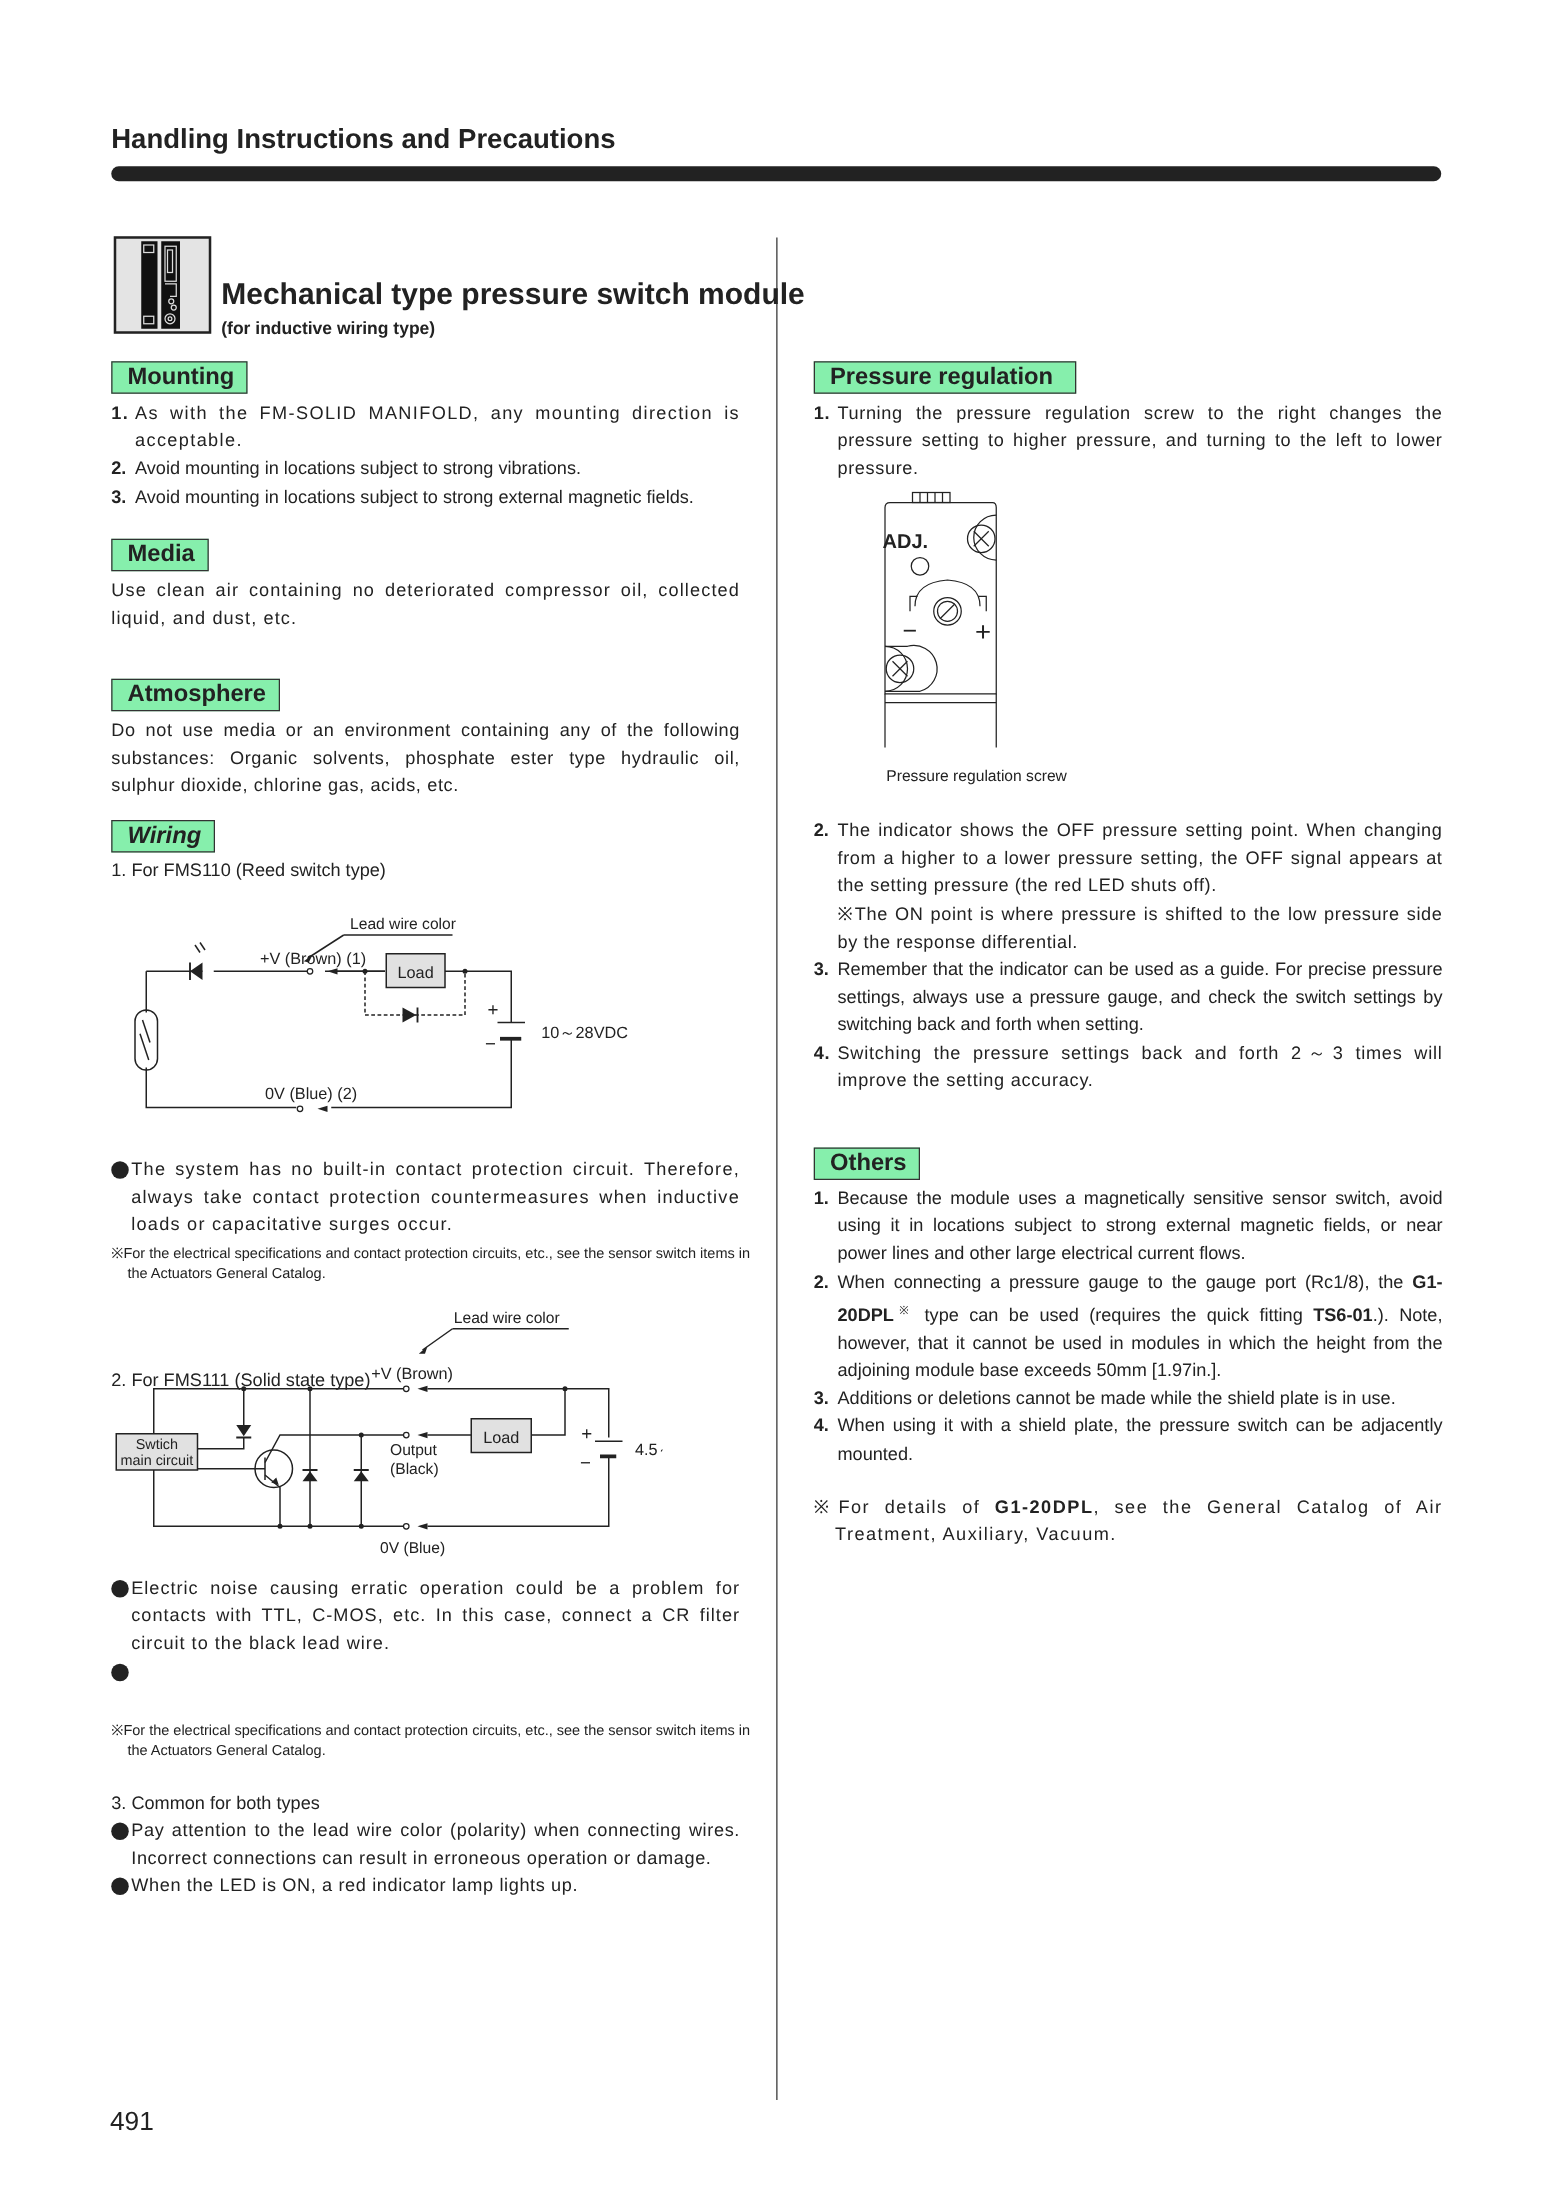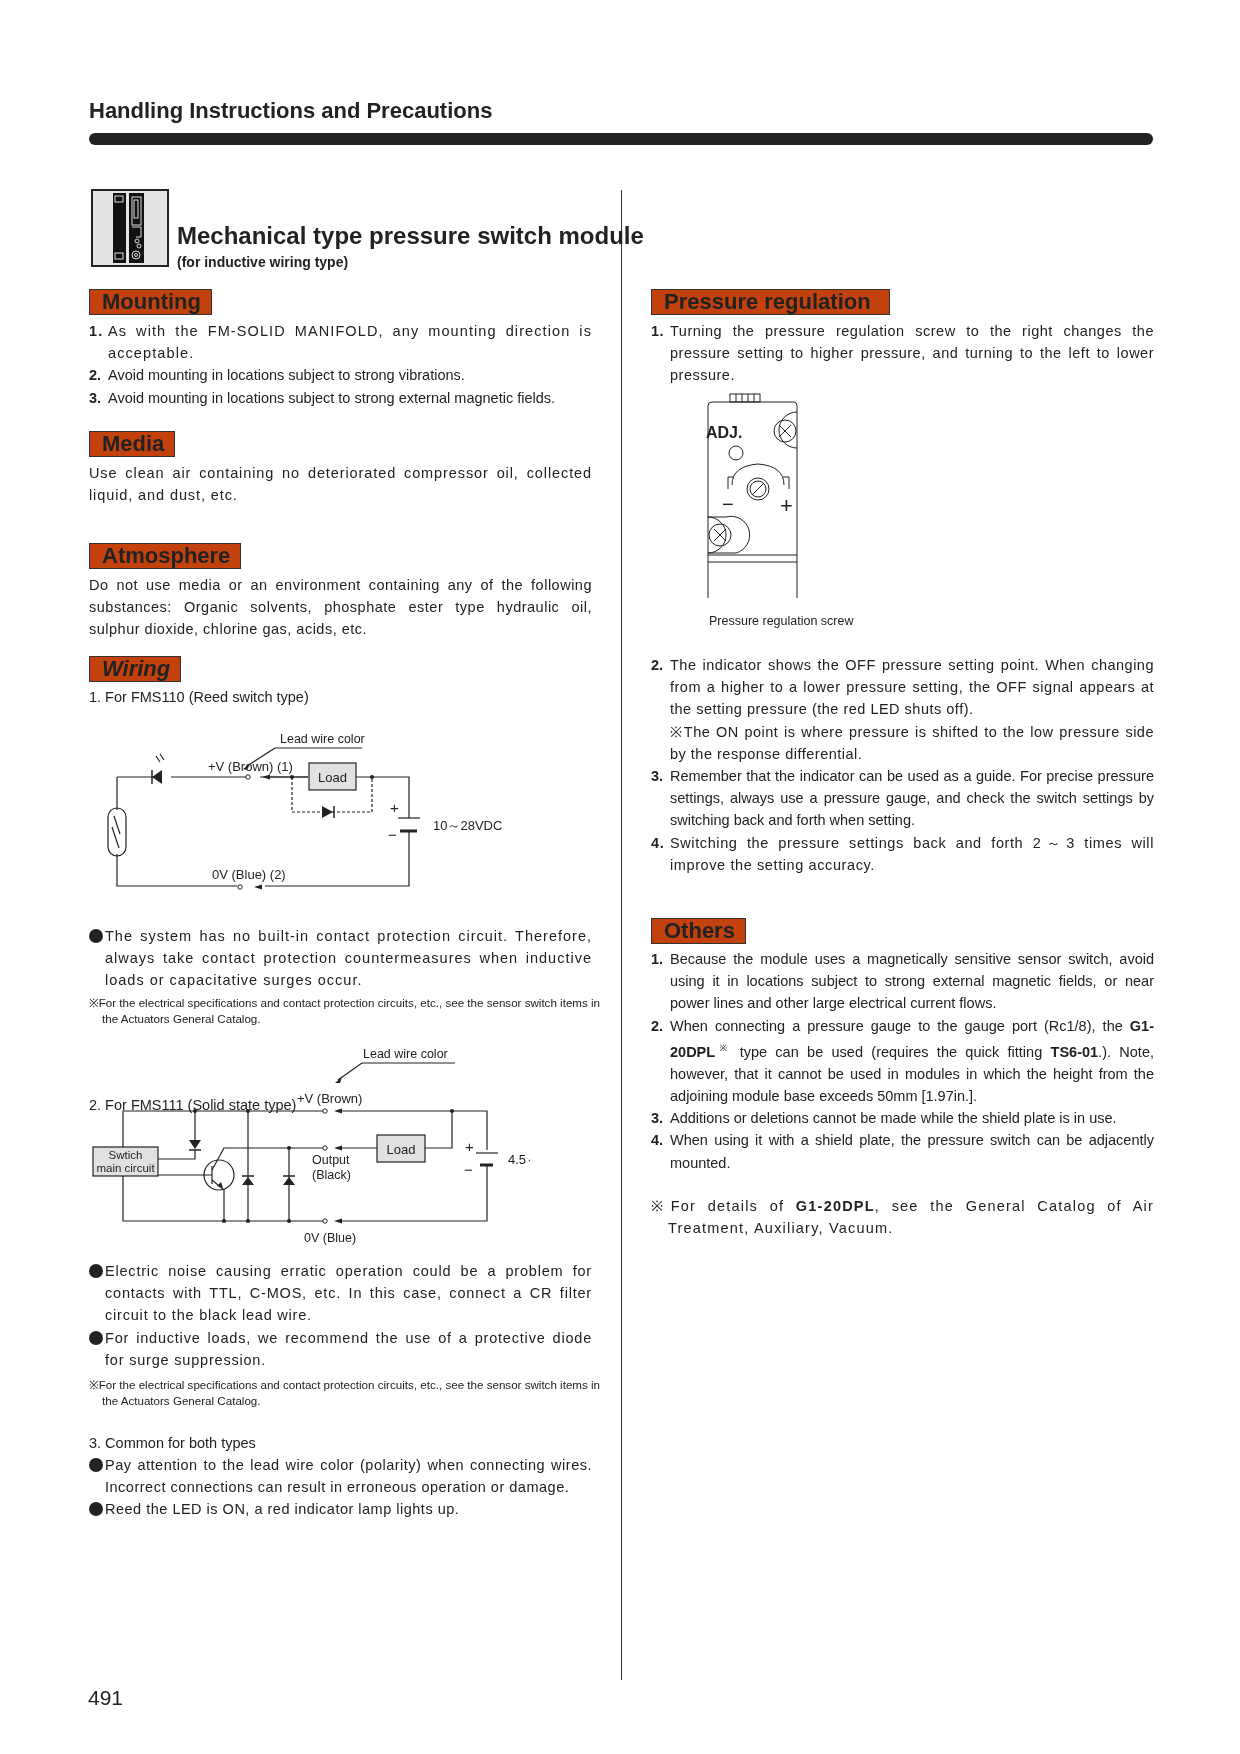--- a/index.html
+++ b/index.html
@@ -6,21 +6,21 @@
   body { width:1240px; height:1754px; position:relative; overflow:hidden;
          font-family:"Liberation Sans", sans-serif; color:#222; }
   .abs { position:absolute; }
   .page-title { left:89px; top:98px; font-size:22px; font-weight:bold; color:#222; }
   .title-bar { left:89px; top:133px; width:1064px; height:12px; background:#222; border-radius:6px; }
   .col-divider { left:621px; top:190px; width:1px; height:1490px; background:#333; }
   .module-icon { left:91px; top:189px; width:78px; height:78px; border:2px solid #222; background:#e4e4e4; box-sizing:border-box; }
   .module-heading { left:177px; top:222px; }
   .module-heading .main { font-size:24px; font-weight:bold; }
   .module-heading .sub { font-size:14px; font-weight:bold; margin-top:4px; }
-  .sec-label { border:1.5px solid #333; background:#c2410c; font-weight:bold; font-size:22px; padding:1px 10px 1px 12px; line-height:22px; color:#222; }
+  .sec-label { border:1.5px solid #333; background:#86efac; font-weight:bold; font-size:19px; padding:1px 10px 1px 12px; line-height:22px; color:#222; }
   .txt { font-size:14.5px; line-height:22.2px; color:#222; text-align:justify; }
   .list { margin:0; padding:0; list-style:none; }
   .list li { position:relative; padding-left:19px; }
   .list li .num { position:absolute; left:0; top:0; font-weight:bold; }
   .bul li { position:relative; padding-left:16px; }
   .bul li .dot { position:absolute; left:0; top:4px; width:14px; height:14px; border-radius:50%; background:#222; }
   .note { font-size:11.6px; line-height:16px; padding-left:13px; text-indent:-13px; color:#222; }
   .caption { font-size:12.5px; color:#222; }
   .page-num { left:88px; top:1686px; font-size:21px; color:#222; }
   svg text { font-family:"Liberation Sans", sans-serif; }
@@ -193,28 +193,28 @@
   <text x="232" y="124" font-size="12.5" fill="#222">Output</text>
   <text x="232" y="139" font-size="12.5" fill="#222">(Black)</text>
   <text x="224" y="202" font-size="12.5" fill="#222">0V (Blue)</text>
   <text x="385" y="112" font-size="15" fill="#222">+</text>
   <text x="384" y="135" font-size="15" fill="#222">−</text>
   <text x="428" y="124" font-size="13" fill="#222">4.5～28VDC</text>
 </svg>
 
 <ul class="abs list bul txt" style="left:89px; top:1260px; width:503px; letter-spacing:0.8px;">
   <li><span class="dot"></span><span>Electric noise causing erratic operation could be a problem for contacts with TTL, C-MOS, etc. In this case, connect a CR filter circuit to the black lead wire.</span></li>
-  <li><span class="dot"></span><span>For inductive loads, we recommend the use of a protective diode for surge suppression.</span></li>
+  <li><span class="dot"></span></li>
 </ul>
 <div class="abs note" style="left:89px; top:1377px; width:505px;">※For the electrical specifications and contact protection circuits, etc., see the sensor switch items in the Actuators General Catalog.</div>
 
 <div class="abs txt" style="left:89px; top:1432px;">3. Common for both types</div>
 <ul class="abs list bul txt" style="left:89px; top:1454px; width:503px; letter-spacing:0.5px;">
   <li><span class="dot"></span><span>Pay attention to the lead wire color (polarity) when connecting wires. Incorrect connections can result in erroneous operation or damage.</span></li>
-  <li><span class="dot"></span><span>Reed the LED is ON, a red indicator lamp lights up.</span></li>
+  <li><span class="dot"></span><span>When the LED is ON, a red indicator lamp lights up.</span></li>
 </ul>
 
 <div class="abs sec-label" style="left:651px; top:289px; padding-right:18px;">Pressure regulation</div>
 <ul class="abs list txt" style="left:651px; top:320px; width:503px; letter-spacing:0.5px;">
   <li><span class="num">1.</span><span>Turning the pressure regulation screw to the right changes the pressure setting to higher pressure, and turning to the left to lower pressure.</span></li>
 </ul>
 
 <svg class="abs" style="left:700px; top:390px;" width="120" height="220" viewBox="0 0 120 220">
   <g stroke="#222" stroke-width="1" fill="none">
     <rect x="30" y="4" width="30" height="8"></rect>

